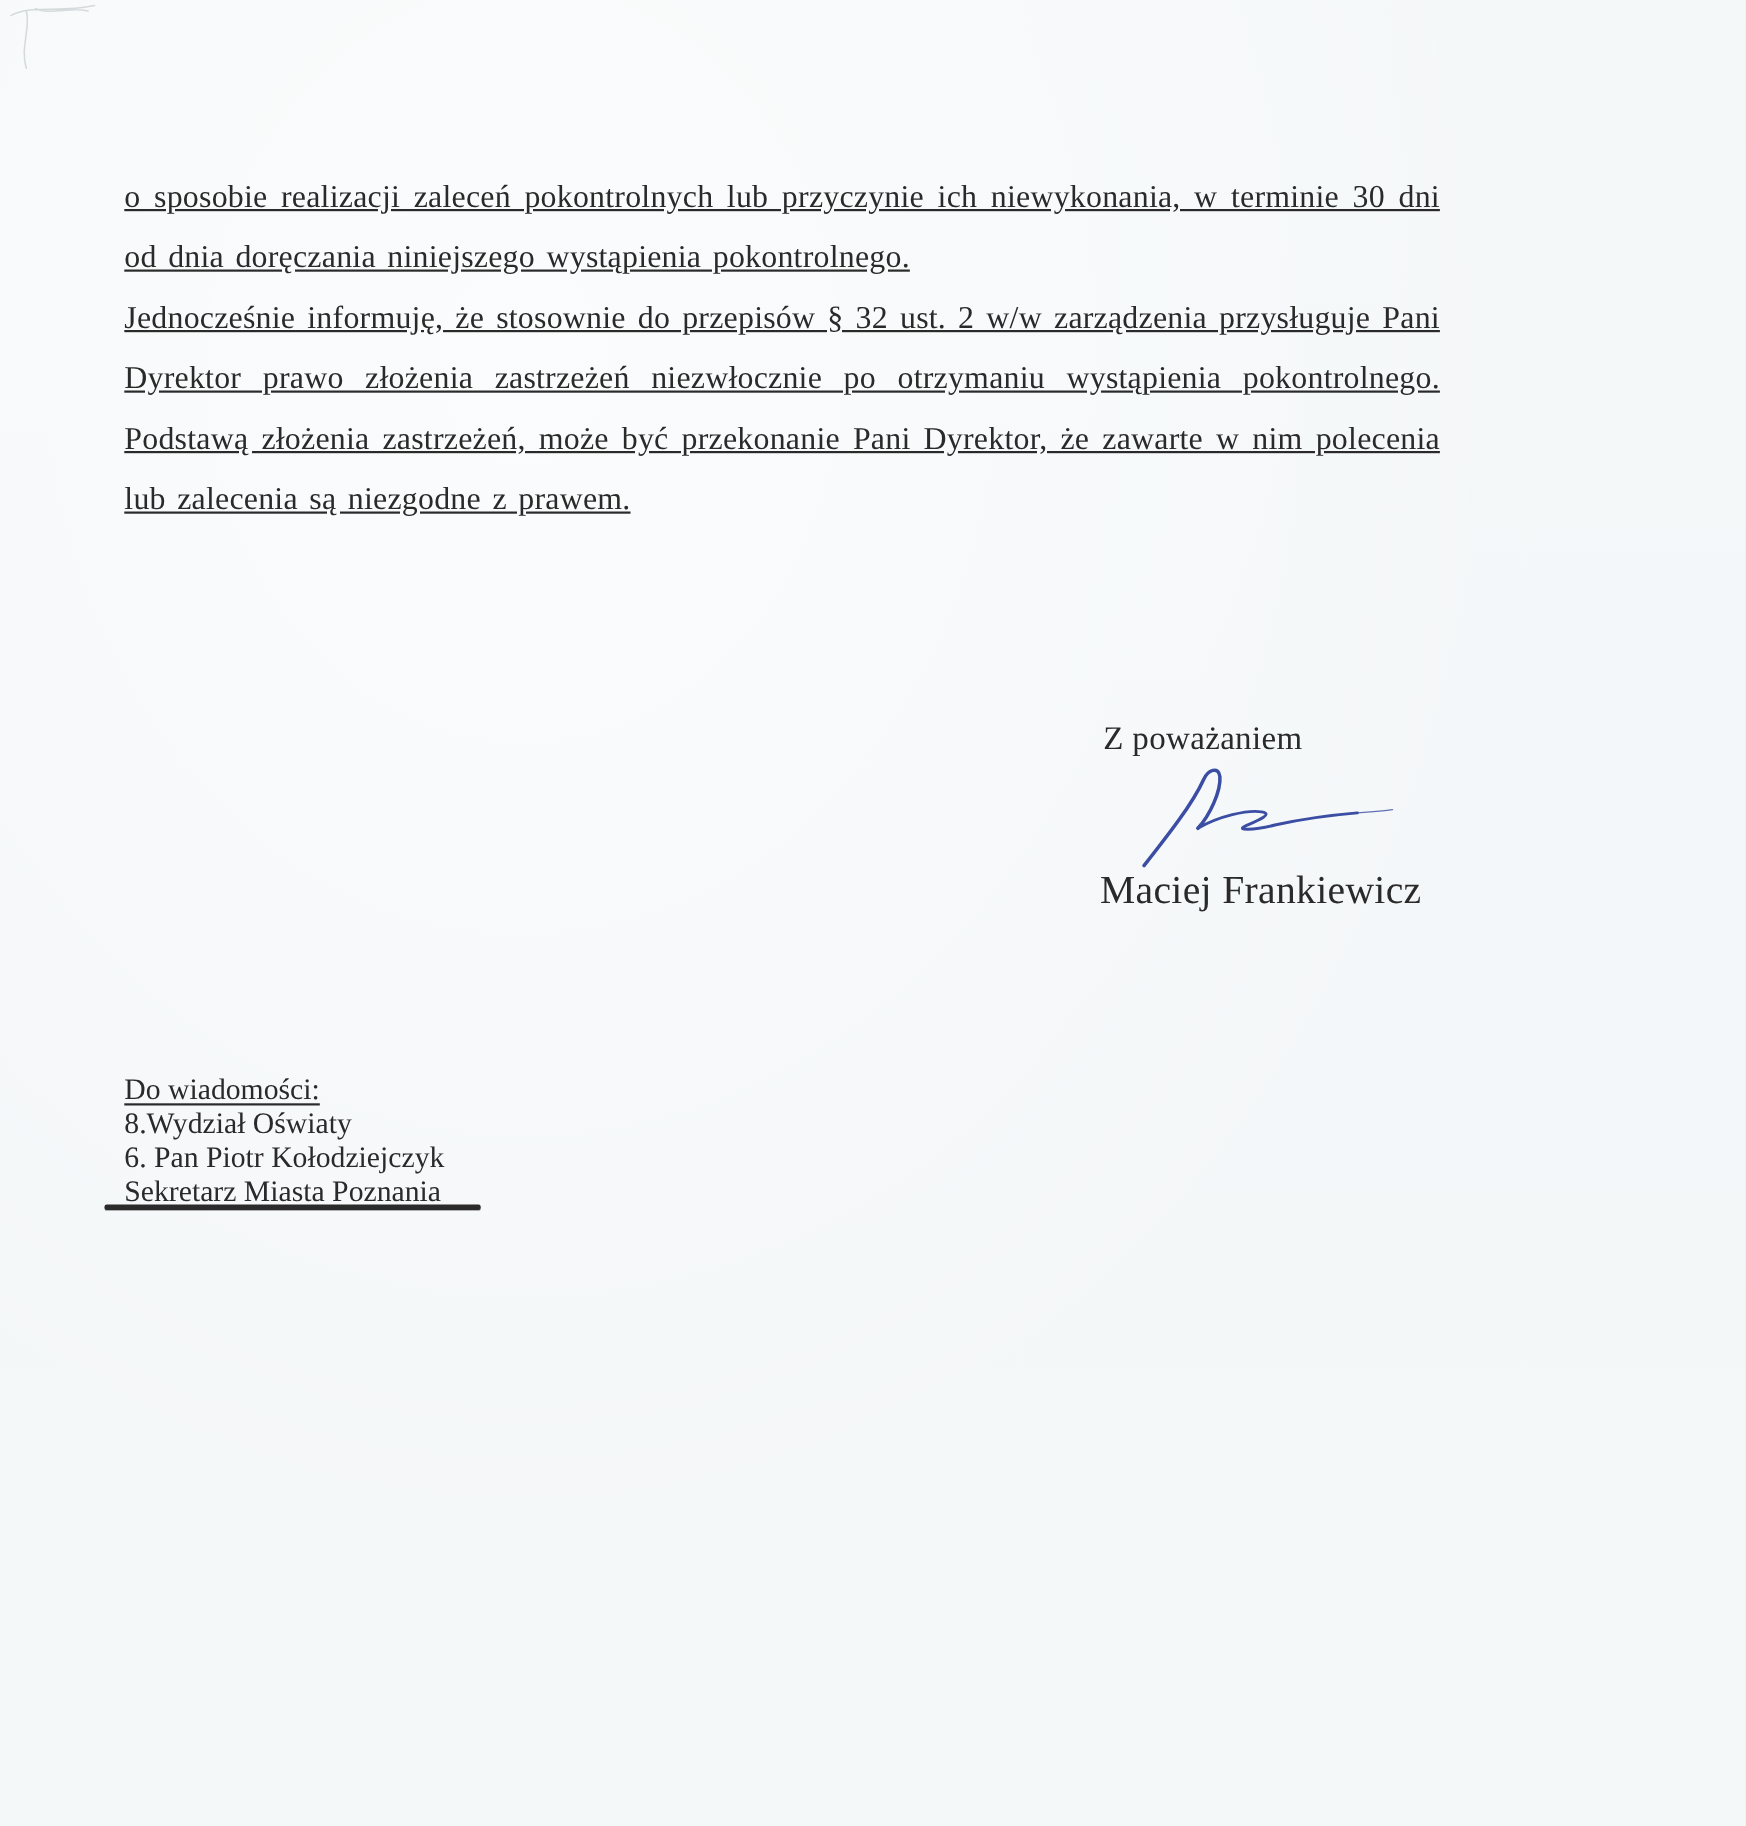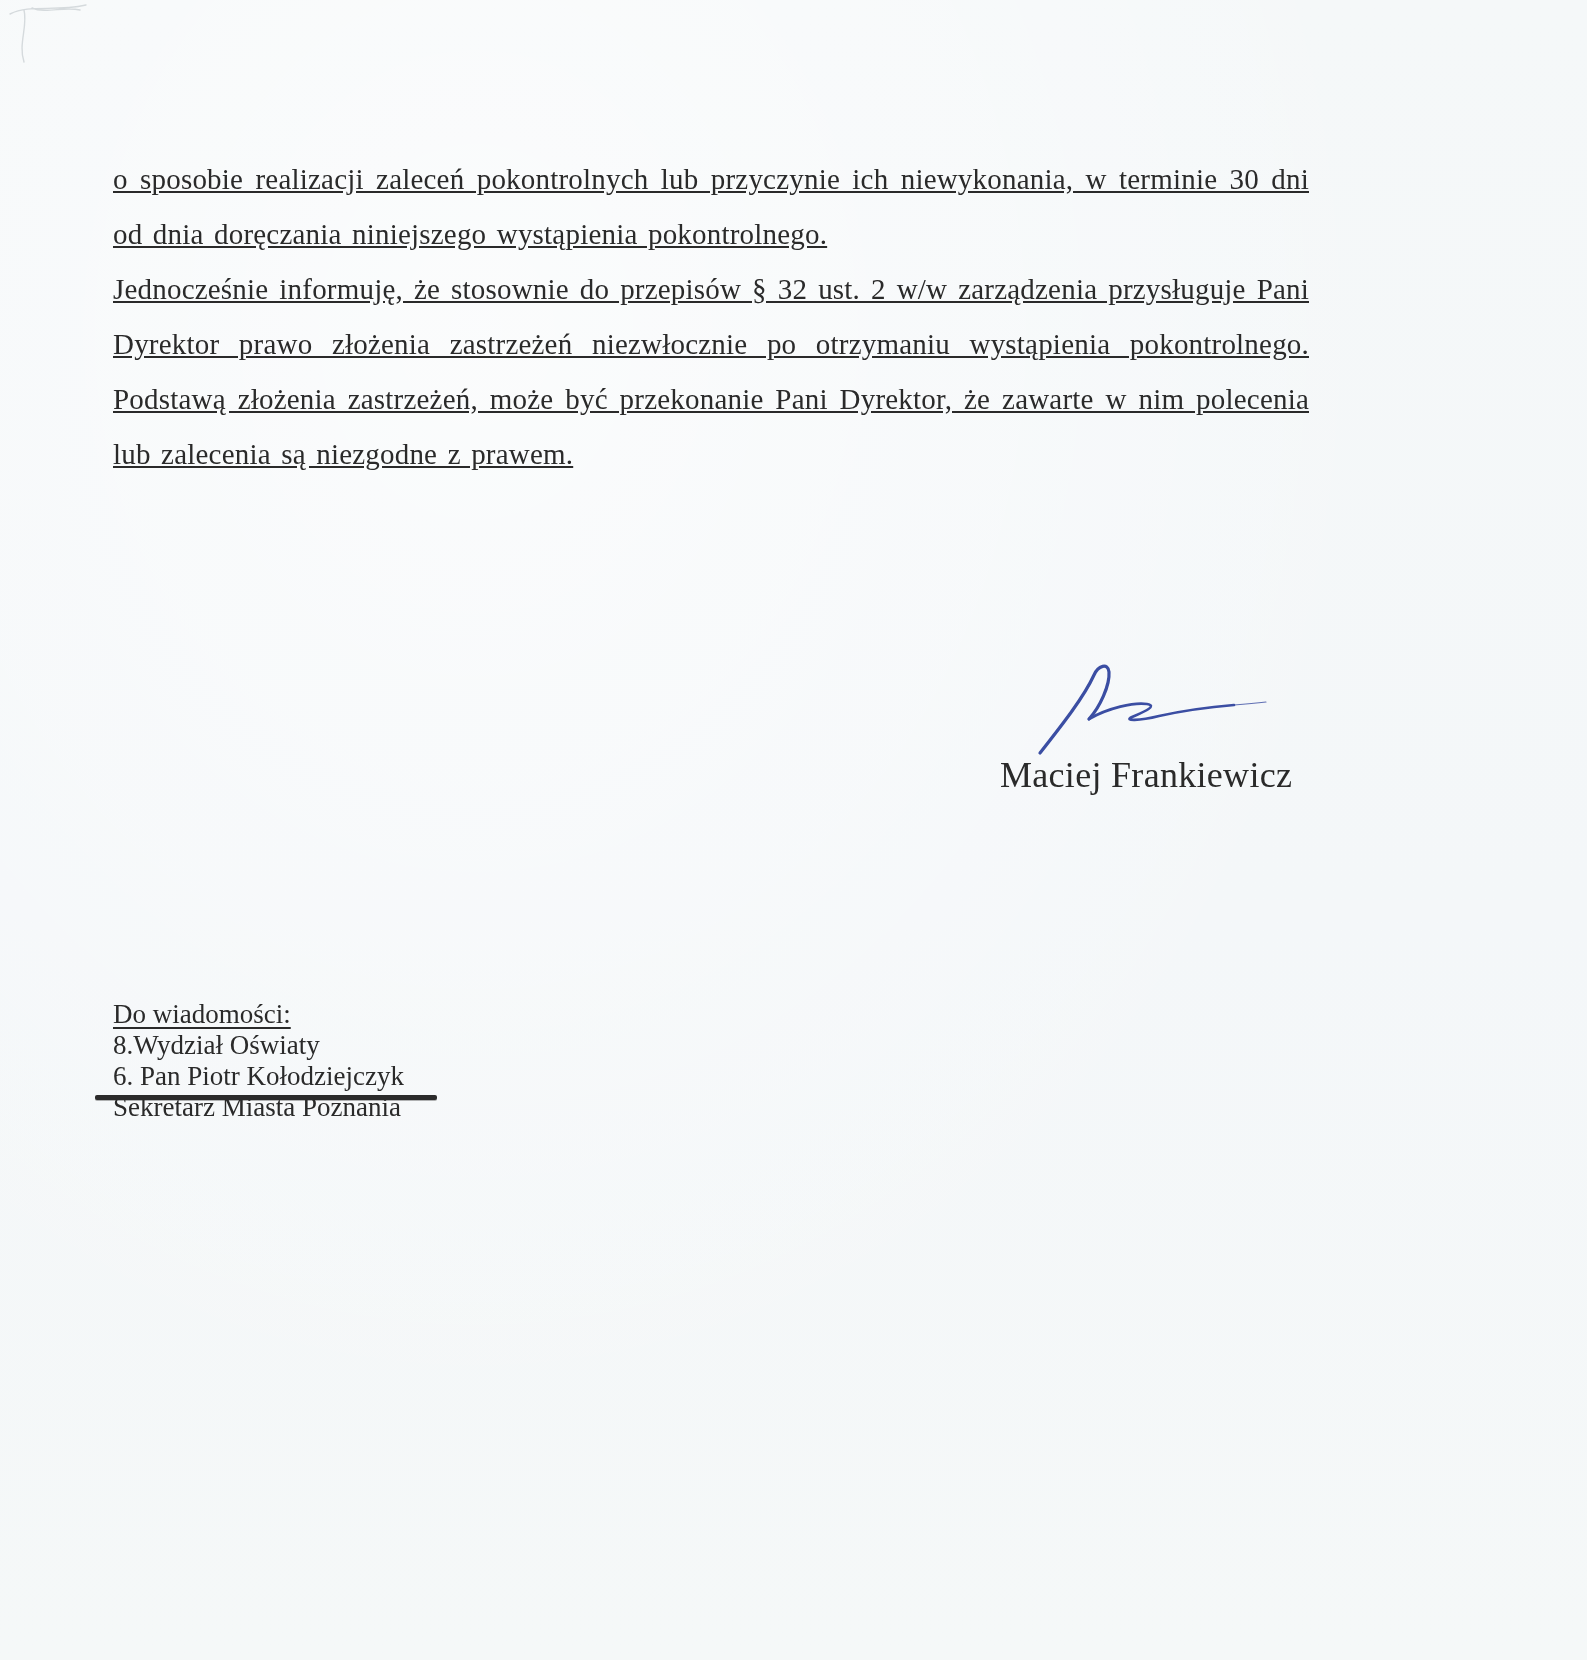--- a/index.html
+++ b/index.html
@@ -75,21 +75,20 @@
     margin-top: -2px;
   }
   
   .footer-block {
     position: absolute;
     left: 113px;
     top: 975px;
     font-size: 27px;
     line-height: 31px;
     color: #2a2a2a;
-    margin-top: 24px;
   }
   .footer-block .footer-heading {
     text-decoration: underline;
     text-underline-offset: 4px;
   }
   .footer-block .footer-item {
     display: block;
   }
   .footer-rule {
     position: absolute;
@@ -110,20 +109,21 @@
   <svg class="corner-artifact" viewBox="0 0 110 70" width="110" height="70" aria-hidden="true">
     <path d="M8,14 C28,4 52,12 84,5 M30,8 C44,14 62,6 78,10 M22,10 C26,26 16,44 22,62" fill="none" stroke="#a9b1b7" stroke-width="1.4" stroke-linecap="round" opacity="0.8"></path>
   </svg>
 
   <div class="body-text">
     <p>o sposobie realizacji zaleceń pokontrolnych lub przyczynie ich niewykonania, w terminie 30 dni od dnia doręczania niniejszego wystąpienia pokontrolnego.</p>
     <p>Jednocześnie informuję, że stosownie do przepisów § 32 ust. 2 w/w zarządzenia przysługuje Pani Dyrektor prawo złożenia zastrzeżeń niezwłocznie po otrzymaniu wystąpienia pokontrolnego. Podstawą złożenia zastrzeżeń, może być przekonanie Pani Dyrektor, że zawarte w nim polecenia lub zalecenia są niezgodne z prawem.</p>
   </div>
 
   <div class="closing">
+    <span class="salutation">Z poważaniem</span>
 
     <svg class="signature-svg" viewBox="0 0 240 95" width="240" height="95" aria-hidden="true">
 
       <path d="M12,92 C34,64 56,36 66,14 C70,5 80,1 81,11 C82,24 72,46 61,58" fill="none" stroke="#3b4ea3" stroke-width="3.2" stroke-linecap="round"></path>
 
       <path d="M61,58 C80,47 106,41 119,43 C131,45 113,52 104,56 C95,60 111,60 131,55 C158,49 182,46 206,44" fill="none" stroke="#3b4ea3" stroke-width="2.6" stroke-linecap="round"></path>
 
       <path d="M206,44 C220,43 230,42 238,41" fill="none" stroke="#3b4ea3" stroke-width="1.1" stroke-linecap="round" opacity="0.8"></path>
     </svg>
 

